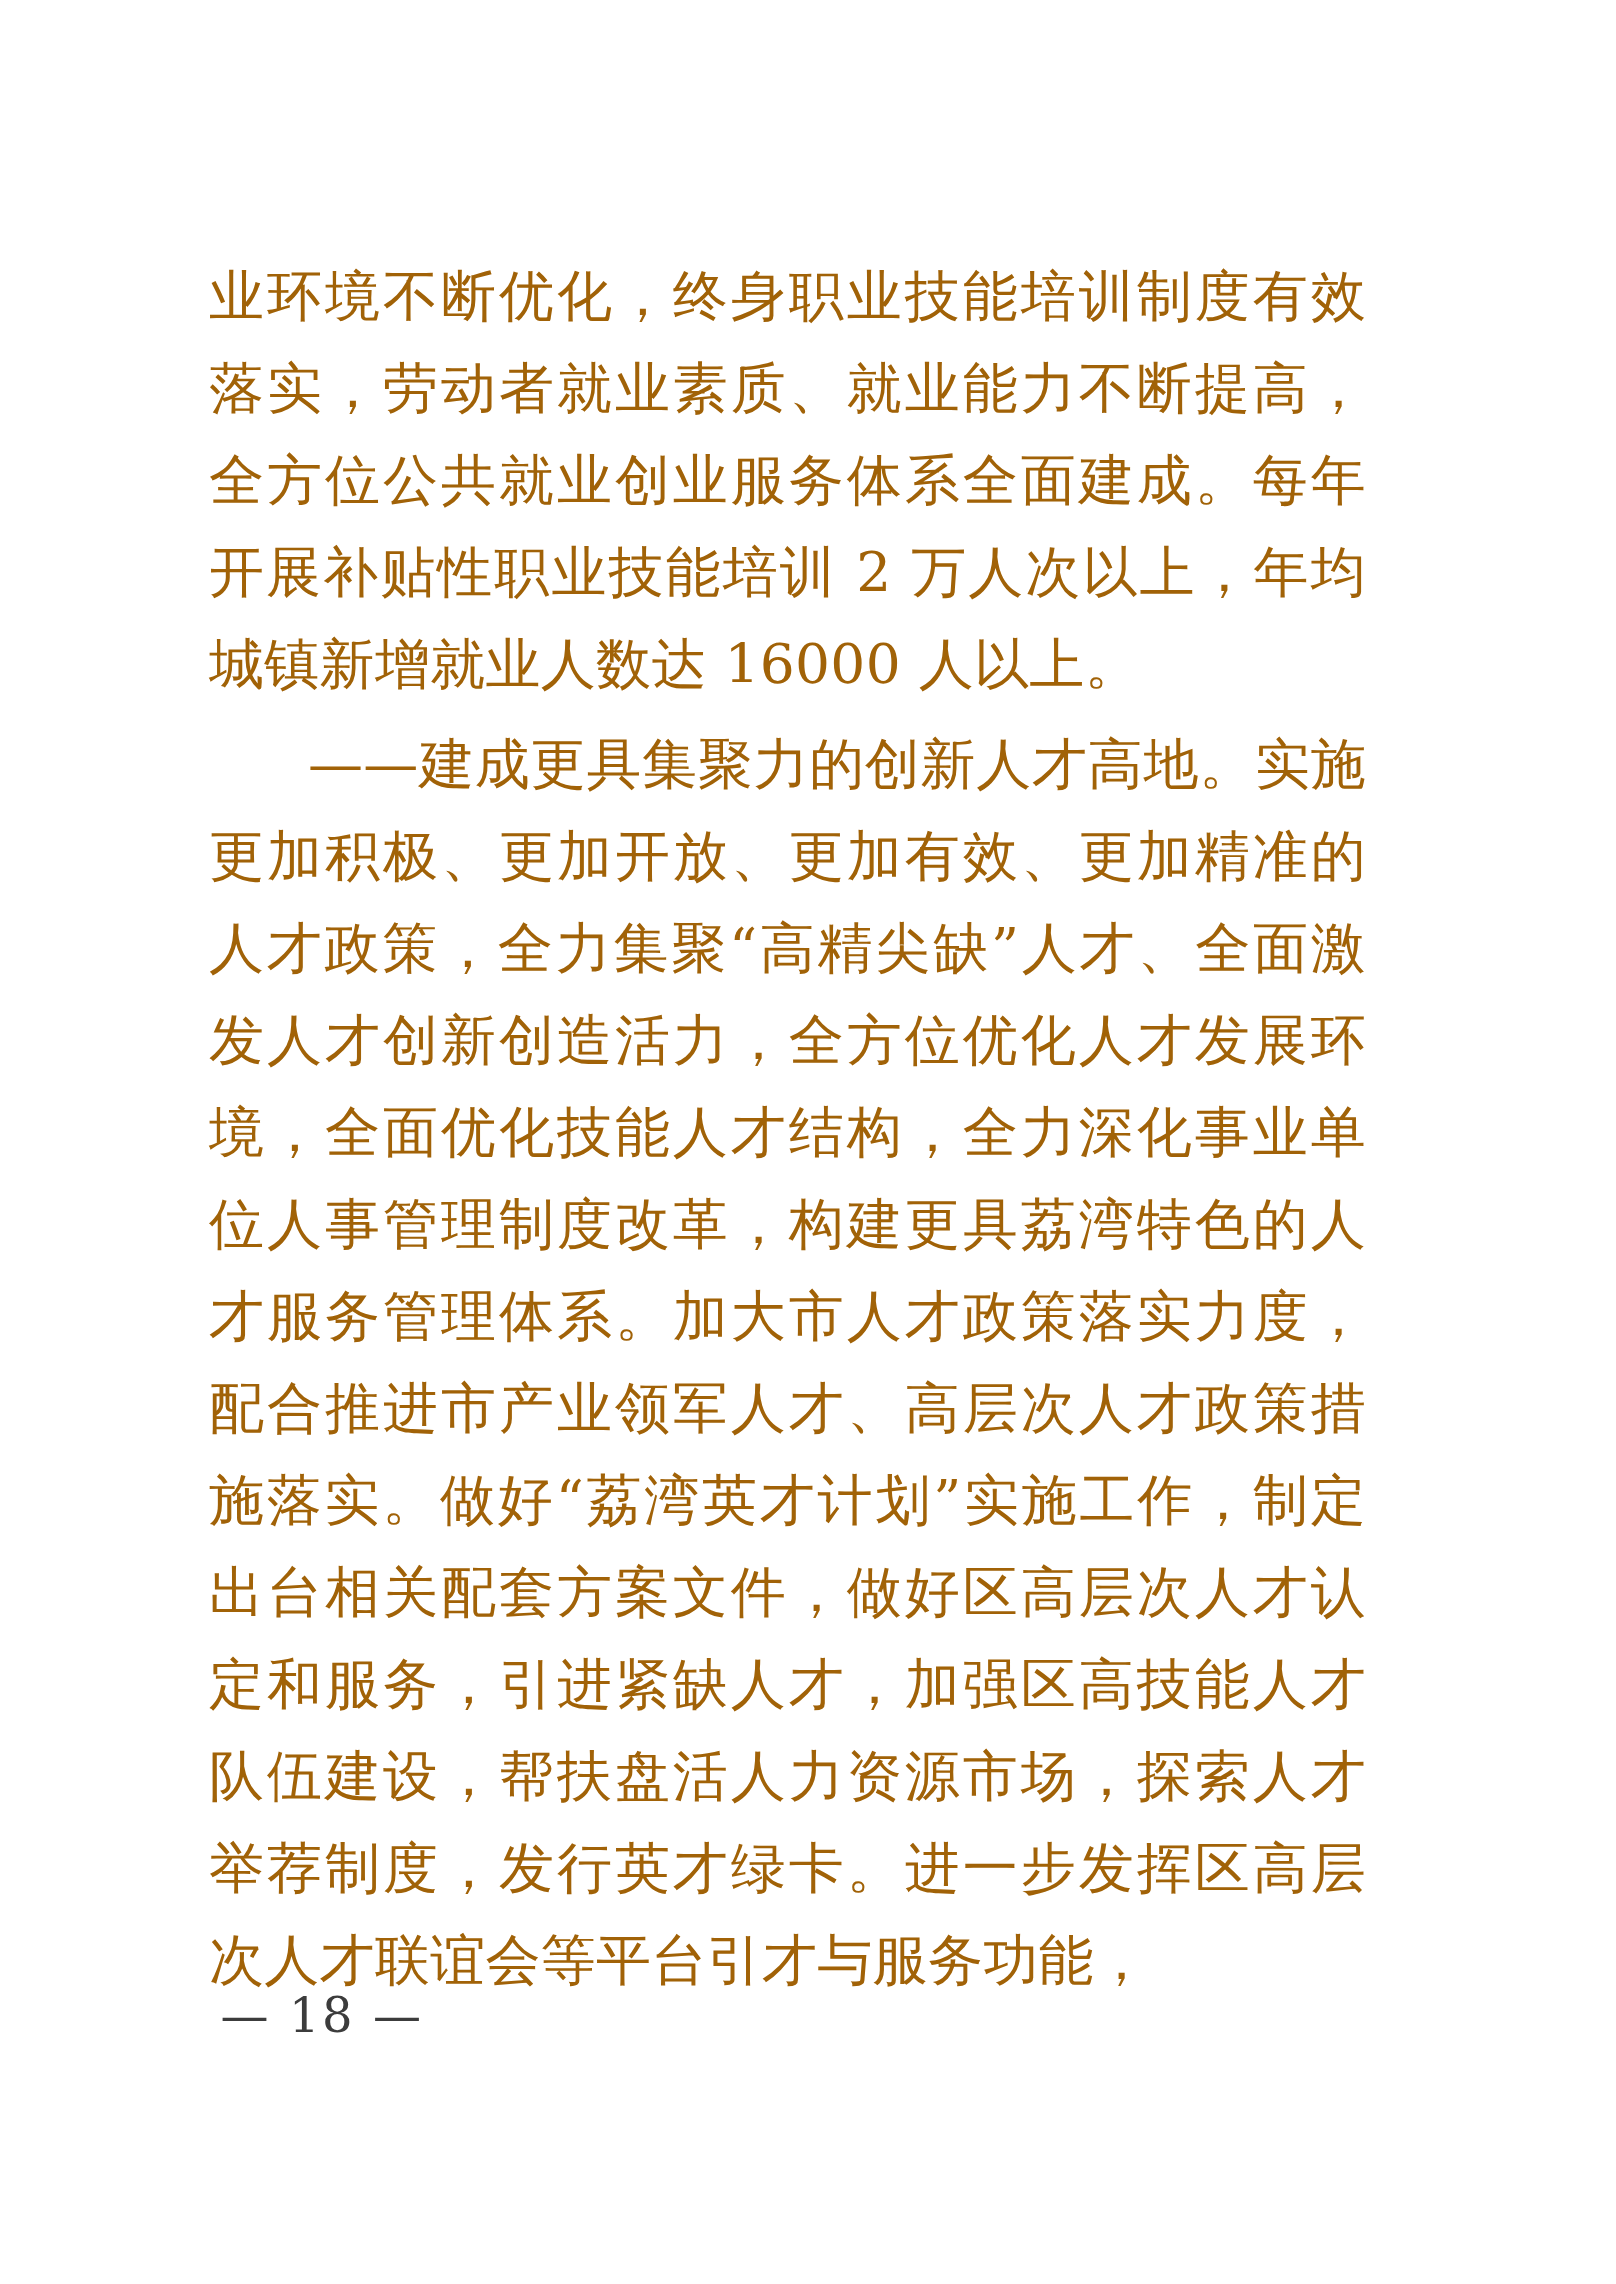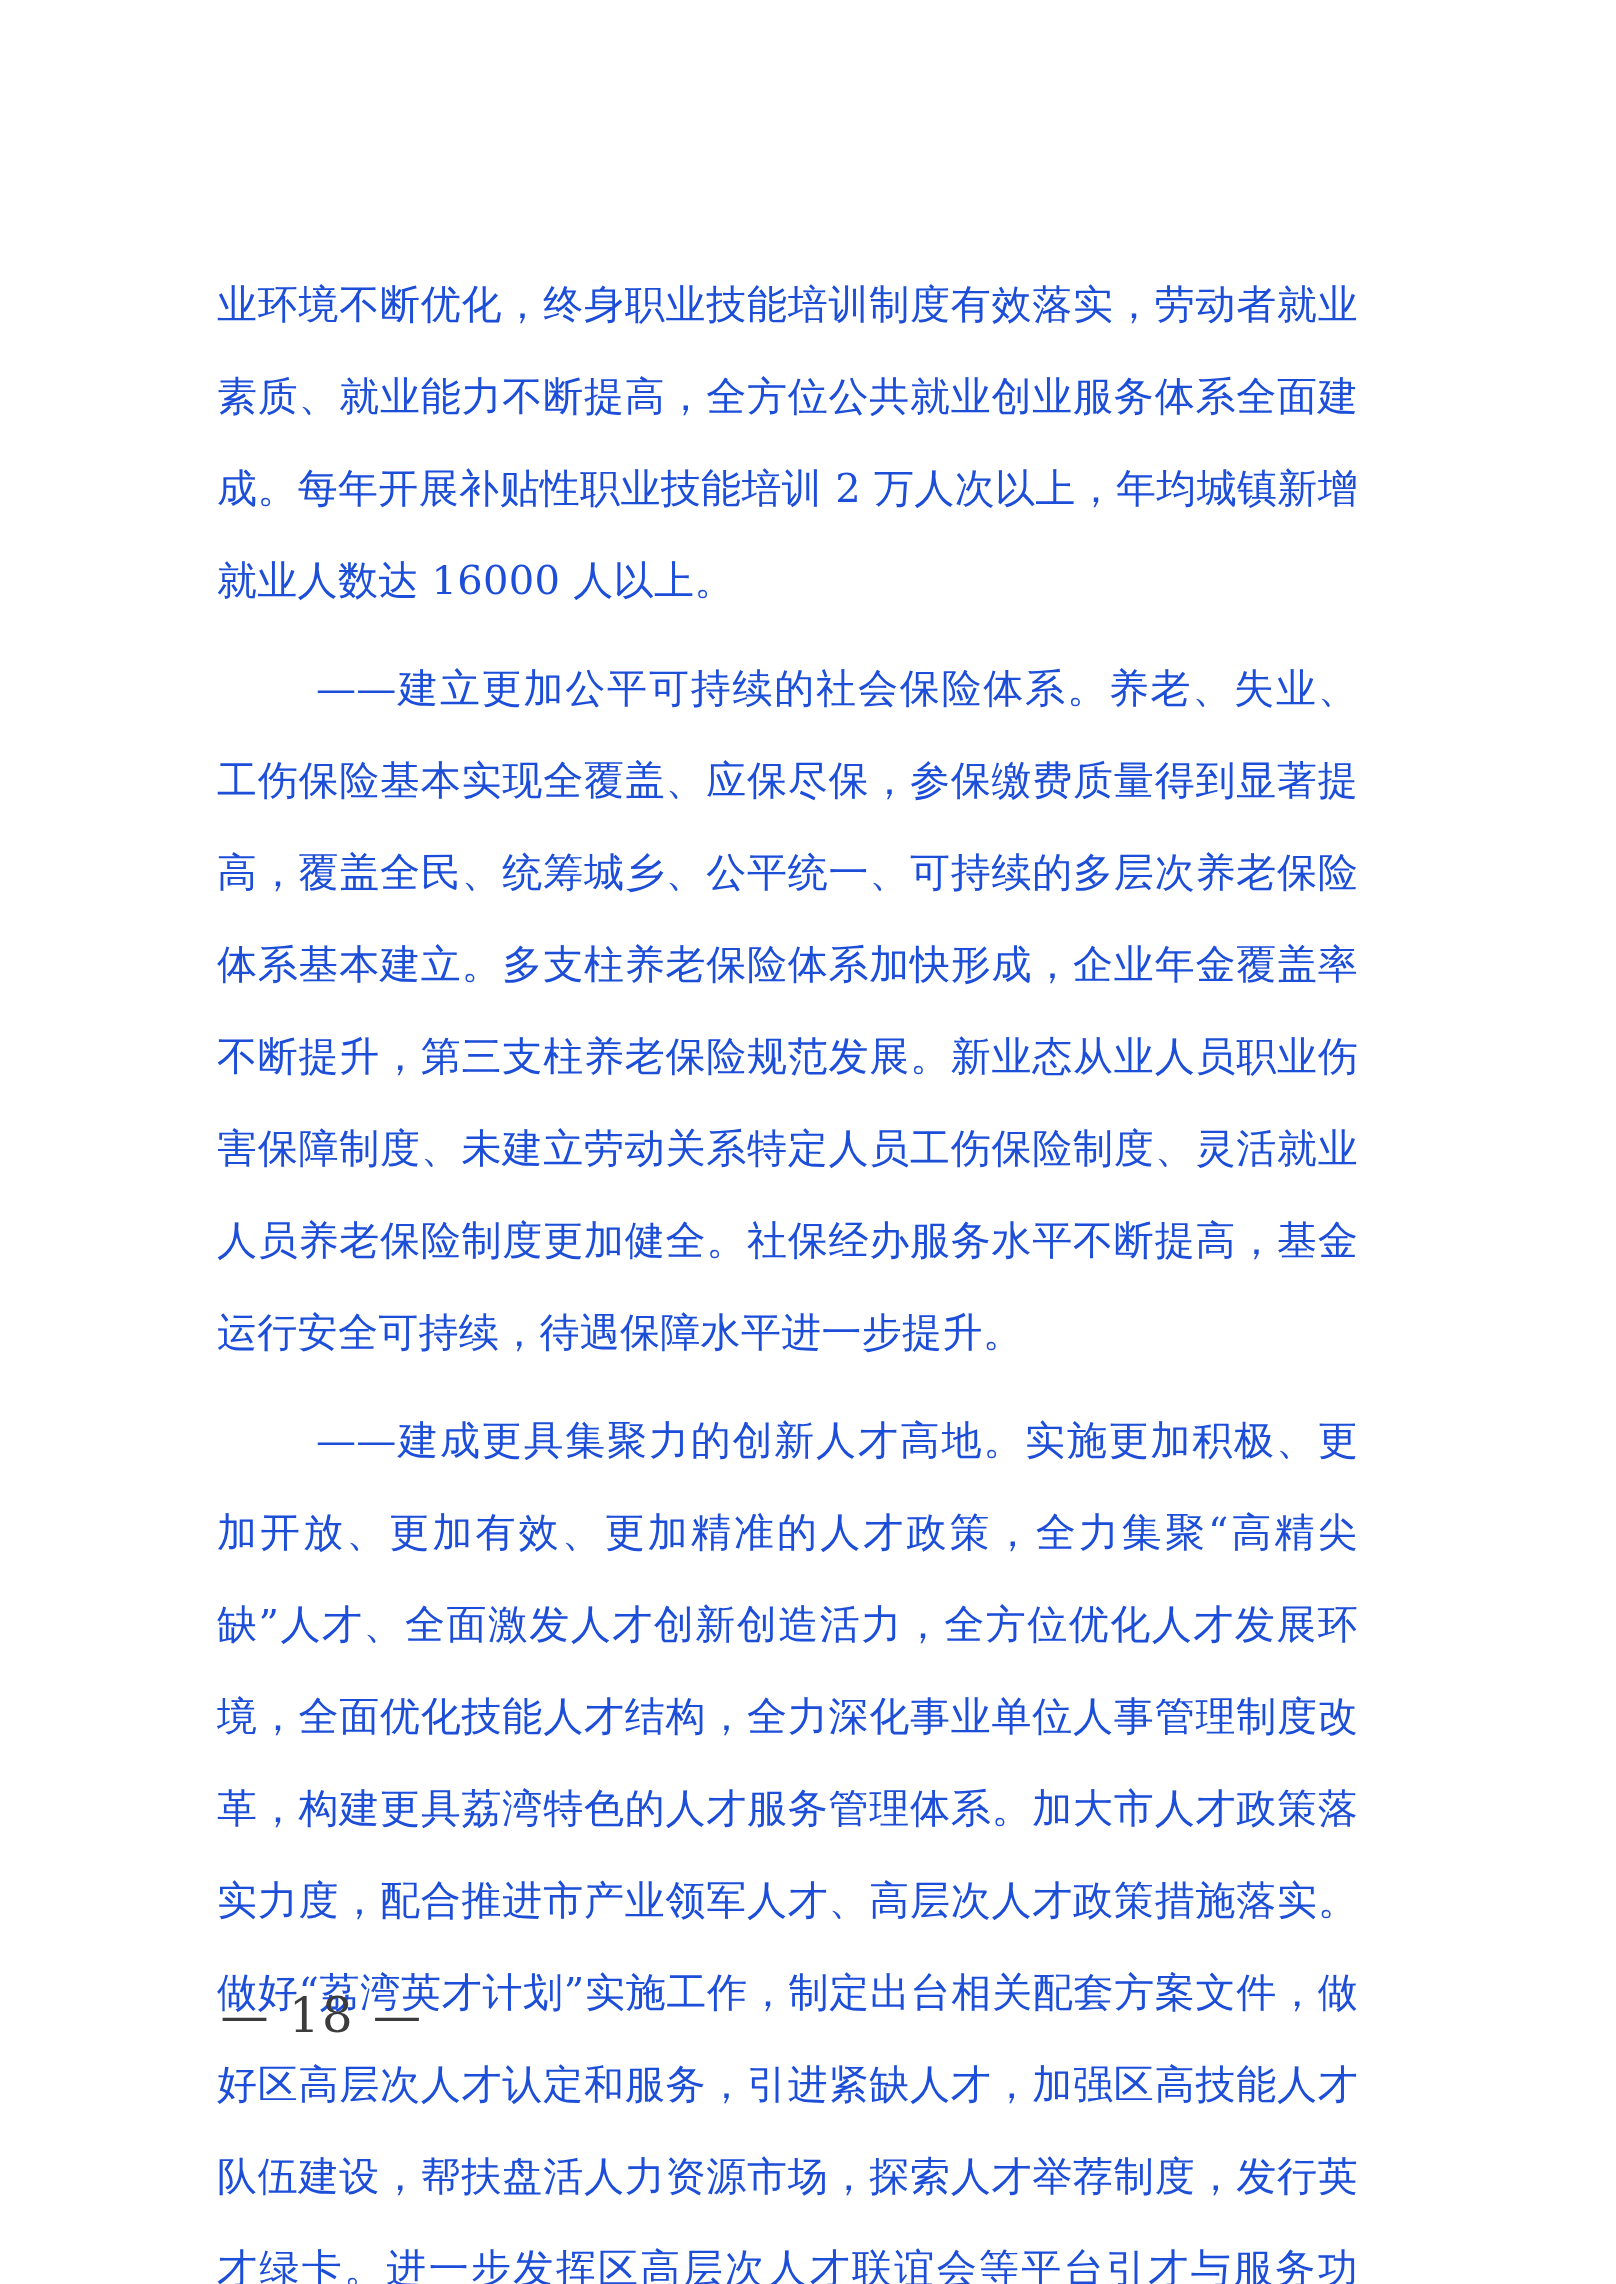--- a/index.html
+++ b/index.html
@@ -23,24 +23,24 @@
 
   
   .doc-body {
     position: absolute;
     left: 201px;
     top: 242px;
     width: 1173px;
   }
 
   .para {
-    margin: 16px;
-    color: #1d4ed8;
+    margin: 8px;
+    color: #a16207;
     font-family: "DejaVu Serif", "Liberation Serif", serif;
-    font-size: 40px;
+    font-size: 55px;
     line-height: 92px;
     text-align: justify;
     text-justify: inter-character;
     letter-spacing: 0.3px;
     font-weight: 400;
     
     text-rendering: optimizeLegibility;
   }
 
   
@@ -65,21 +65,20 @@
 </style>
 </head>
 <body>
 
 <div class="page">
 
   <div class="doc-body">
 
     <p class="para">业环境不断优化，终身职业技能培训制度有效落实，劳动者就业素质、就业能力不断提高，全方位公共就业创业服务体系全面建成。每年开展补贴性职业技能培训 2 万人次以上，年均城镇新增就业人数达 16000 人以上。</p>
 
-    <p class="para indent">——建立更加公平可持续的社会保险体系。养老、失业、工伤保险基本实现全覆盖、应保尽保，参保缴费质量得到显著提高，覆盖全民、统筹城乡、公平统一、可持续的多层次养老保险体系基本建立。多支柱养老保险体系加快形成，企业年金覆盖率不断提升，第三支柱养老保险规范发展。新业态从业人员职业伤害保障制度、未建立劳动关系特定人员工伤保险制度、灵活就业人员养老保险制度更加健全。社保经办服务水平不断提高，基金运行安全可持续，待遇保障水平进一步提升。</p>
 
     <p class="para indent">——建成更具集聚力的创新人才高地。实施更加积极、更加开放、更加有效、更加精准的人才政策，全力集聚“高精尖缺”人才、全面激发人才创新创造活力，全方位优化人才发展环境，全面优化技能人才结构，全力深化事业单位人事管理制度改革，构建更具荔湾特色的人才服务管理体系。加大市人才政策落实力度，配合推进市产业领军人才、高层次人才政策措施落实。做好“荔湾英才计划”实施工作，制定出台相关配套方案文件，做好区高层次人才认定和服务，引进紧缺人才，加强区高技能人才队伍建设，帮扶盘活人力资源市场，探索人才举荐制度，发行英才绿卡。进一步发挥区高层次人才联谊会等平台引才与服务功能，</p>
 
   </div>
 
   <div class="page-footer">— 18 —</div>
 
 </div>
 
 

